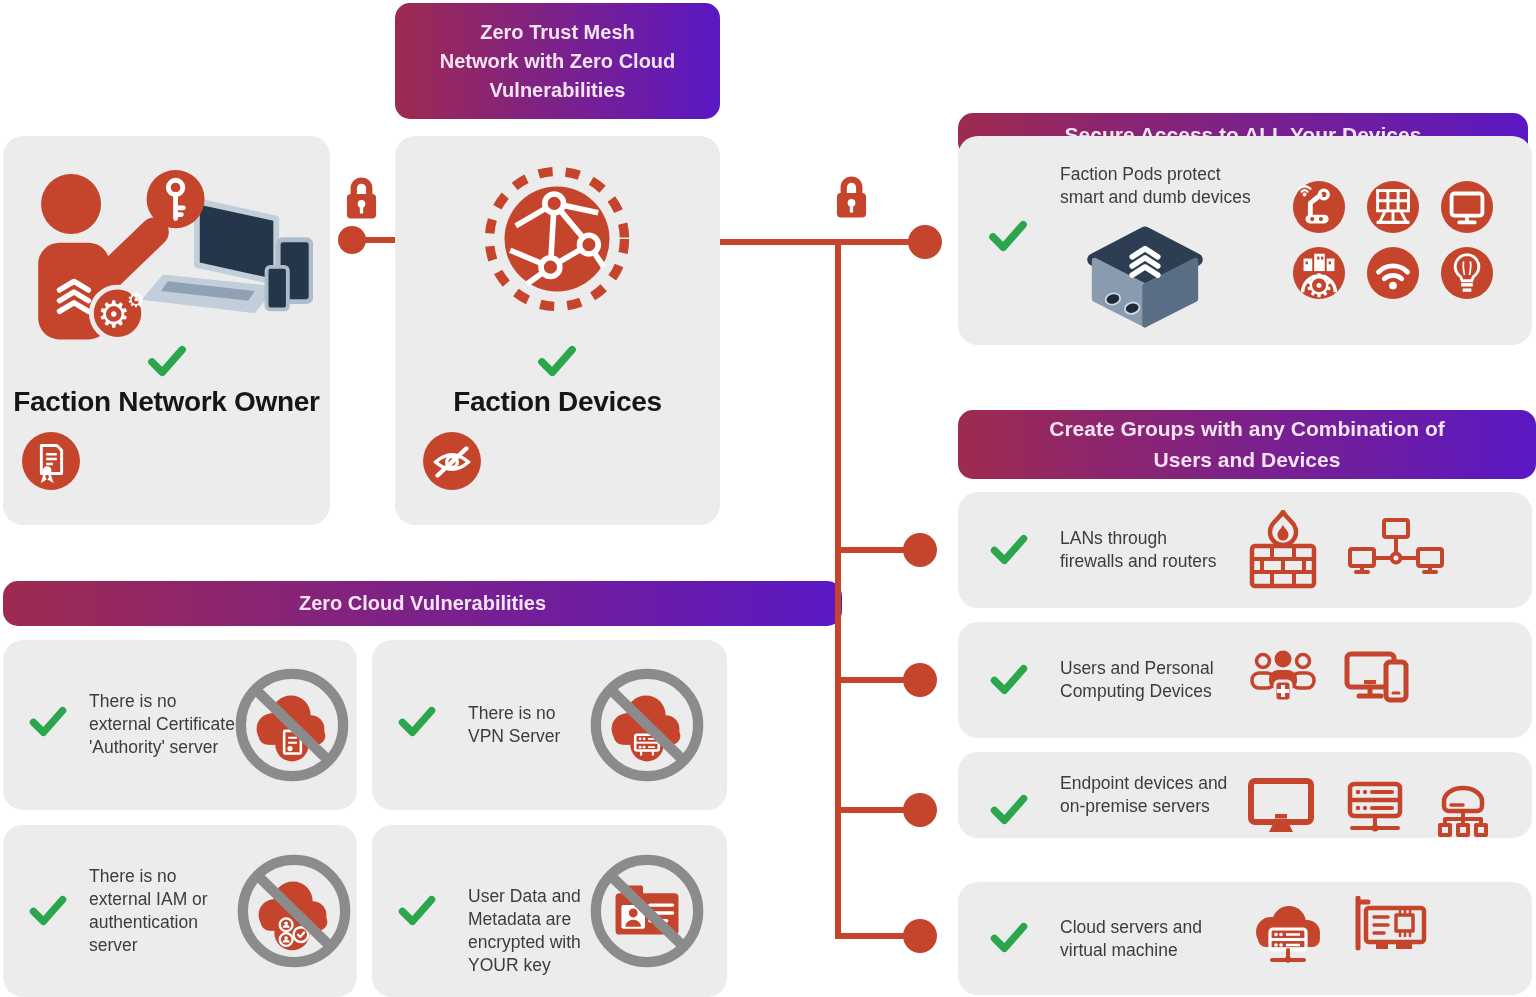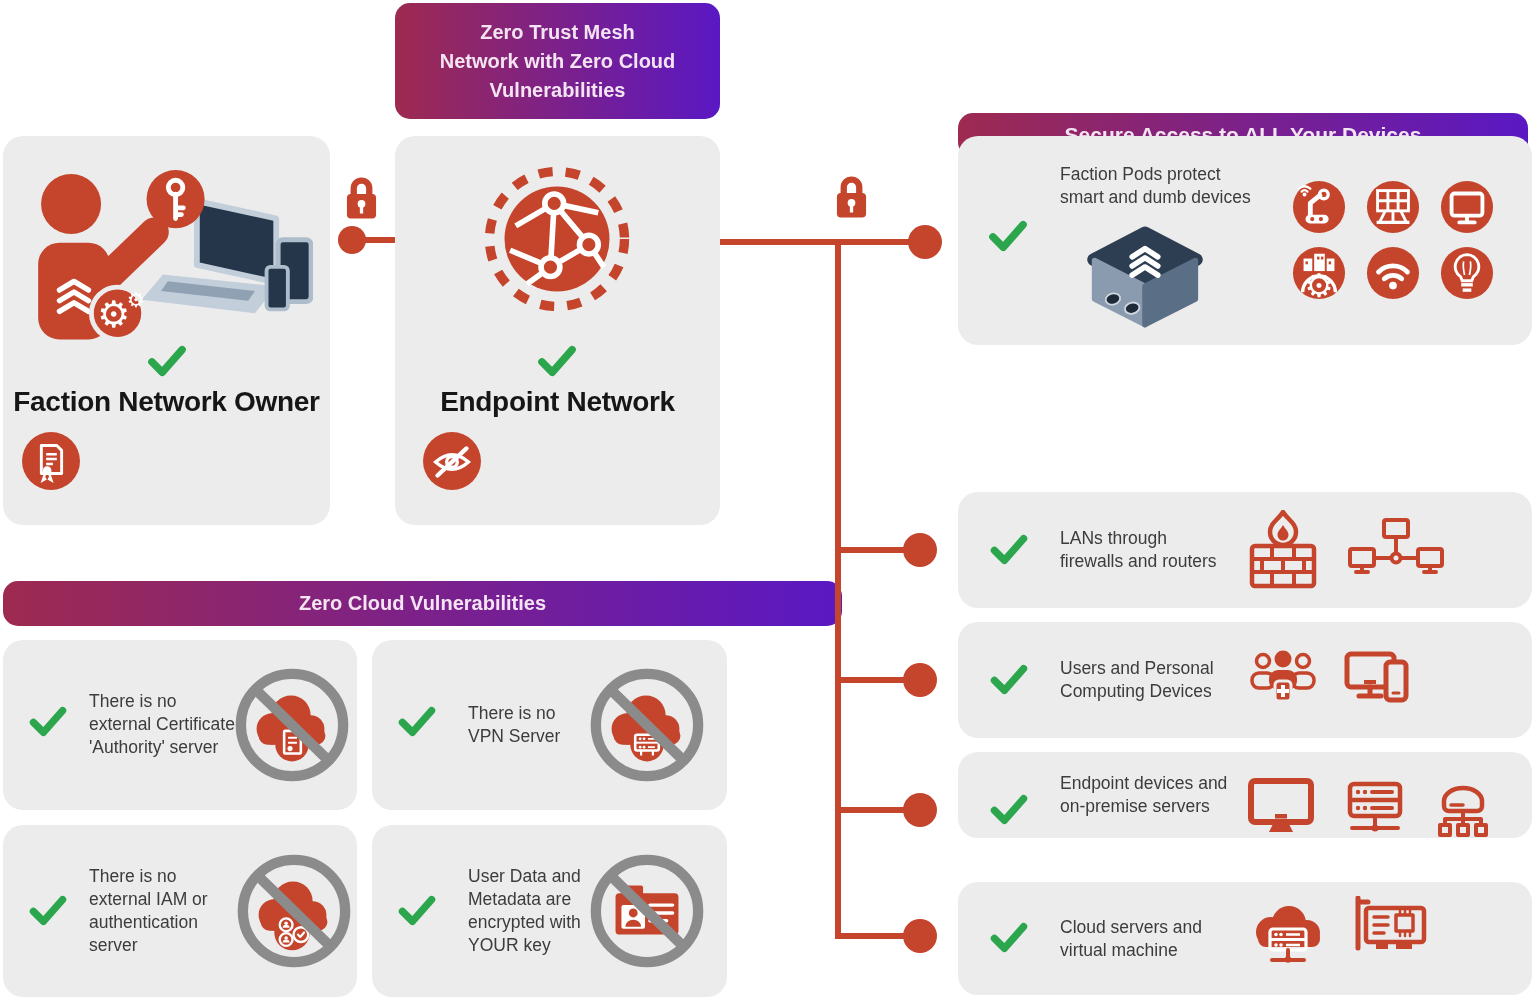--- a/index.html
+++ b/index.html
@@ -27,20 +27,22 @@
 </style>
 </head>
 <body>
 
 <div class="canvas">
 
   <div class="ghdr" style="left:395px;top:3px;width:325px;height:116px;font-size:20px;">Zero Trust Mesh
 Network with Zero Cloud
 Vulnerabilities</div>
   <div class="ghdr" style="left:958px;top:77px;width:570px;height:44px;font-size:21px;margin-top:36px;">Secure Access to ALL Your Devices</div>
+  <div class="ghdr" style="left:958px;top:410px;width:578px;height:69px;font-size:21px;">Create Groups with any Combination of
+Users and Devices</div>
   <div class="ghdr" style="left:3px;top:581px;width:839px;height:45px;font-size:20px;">Zero Cloud Vulnerabilities</div>
 
   <div class="cnode" style="left:338px;top:226px;width:28px;height:28px;"></div>
   <div class="cline" style="left:352px;top:237px;width:43px;height:6px;"></div>
   <div class="abs" style="left:345px;top:175px;width:33px;height:46px;">
     <svg viewBox="0 0 34 46" width="33" height="46">
       <path d="M9 22 V13 a8 8 0 0 1 16 0 V22" fill="none" stroke="#C5442C" stroke-width="6.5"></path>
       <rect x="2" y="19" width="30" height="25" rx="4" fill="#C5442C"></rect>
       <circle cx="17" cy="29" r="4" fill="#fff"></circle>
         <rect x="15.3" y="31" width="3.4" height="8" fill="#fff"></rect>
@@ -130,21 +132,21 @@
             <circle cx="114" cy="86" r="10"></circle>
             <circle cx="73" cy="110" r="10"></circle>
         </g>
       </svg>
     </div>
     <div class="abs" style="left:142px;top:209px;">
       <svg viewBox="0 0 40 34" width="40" height="32">
           <path d="M4 18 L15 29 L36 5" fill="none" stroke="#2BA64C" stroke-width="8" stroke-linecap="round" stroke-linejoin="round"></path>
         </svg>
     </div>
-    <div class="big-title" style="top:250px;">Endpoint Network</div>
+    <div class="big-title" style="top:250px;">Faction Devices</div>
     <div class="abs" style="left:28px;top:296px;">
       <svg viewBox="0 0 60 60" width="58" height="58">
         <circle cx="30" cy="30" r="30" fill="#C5442C"></circle>
         <g stroke="#fff" fill="none" stroke-linecap="round">
           <path d="M13 31 q17 -15 34 0 q-17 15 -34 0 z" stroke-width="3.5"></path>
           <circle cx="30" cy="31" r="5.5" stroke-width="3.5"></circle>
           <path d="M15 45 L45 17" stroke-width="4.5"></path>
         </g>
       </svg>
     </div>
@@ -499,21 +501,21 @@
       </svg>
     </div>
   </div>
 
   <div class="card" style="left:372px;top:825px;width:355px;height:172px;">
     <div class="abs" style="left:26px;top:70px;">
       <svg viewBox="0 0 40 34" width="38" height="31">
           <path d="M4 18 L15 29 L36 5" fill="none" stroke="#2BA64C" stroke-width="8" stroke-linecap="round" stroke-linejoin="round"></path>
         </svg>
     </div>
-    <div class="body-txt pre vcenter" style="left:96px;">User Data and
+    <div class="body-txt pre vcenter" style="left:96px;margin-top:20px;">User Data and
 Metadata are
 encrypted with
 YOUR key</div>
     <div class="abs" style="left:216px;top:27px;">
       <svg viewBox="0 0 120 120" width="118" height="118">
         <rect x="34" y="34" width="22" height="12" rx="2" fill="#C5442C"></rect>
         <rect x="28" y="42" width="64" height="42" rx="4" fill="#C5442C"></rect>
         <rect x="34" y="54" width="24" height="24" rx="2" fill="#fff"></rect>
         <circle cx="46" cy="62" r="4.5" fill="#C5442C"></circle>
         <path d="M38 76 a8 7 0 0 1 16 0 z" fill="#C5442C"></path>

